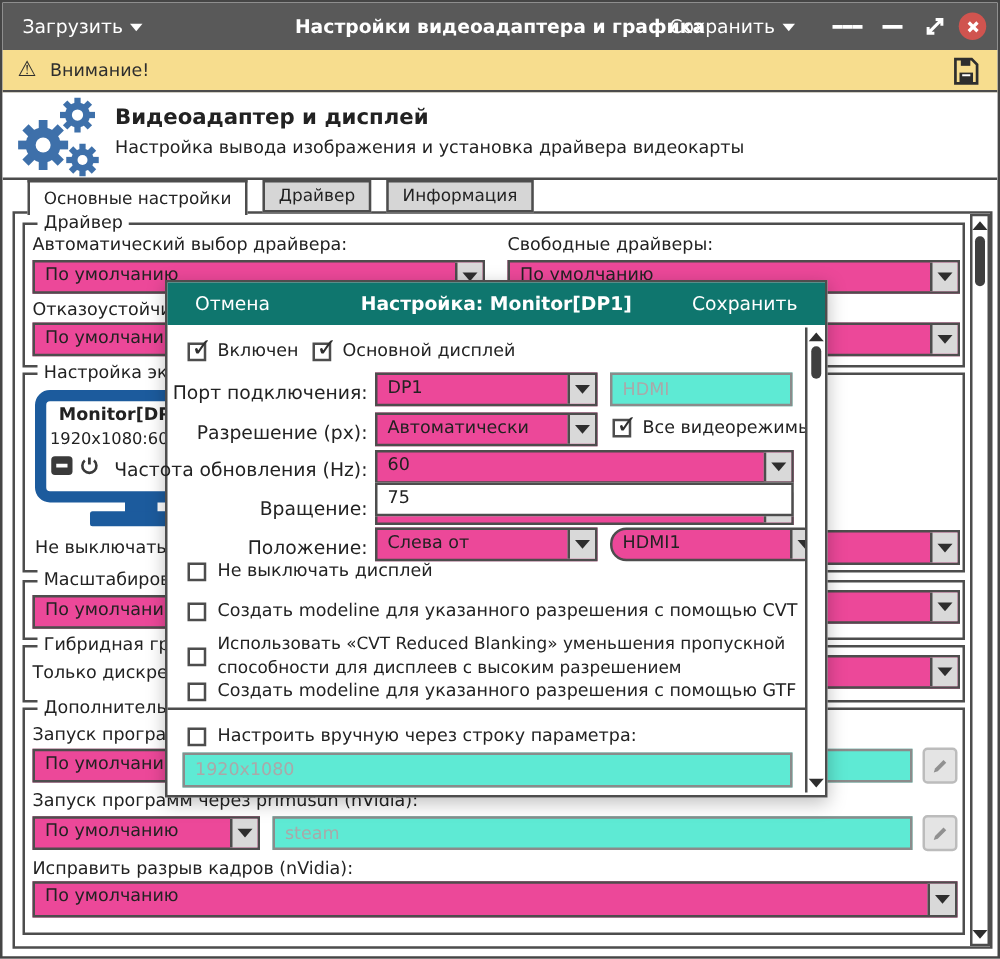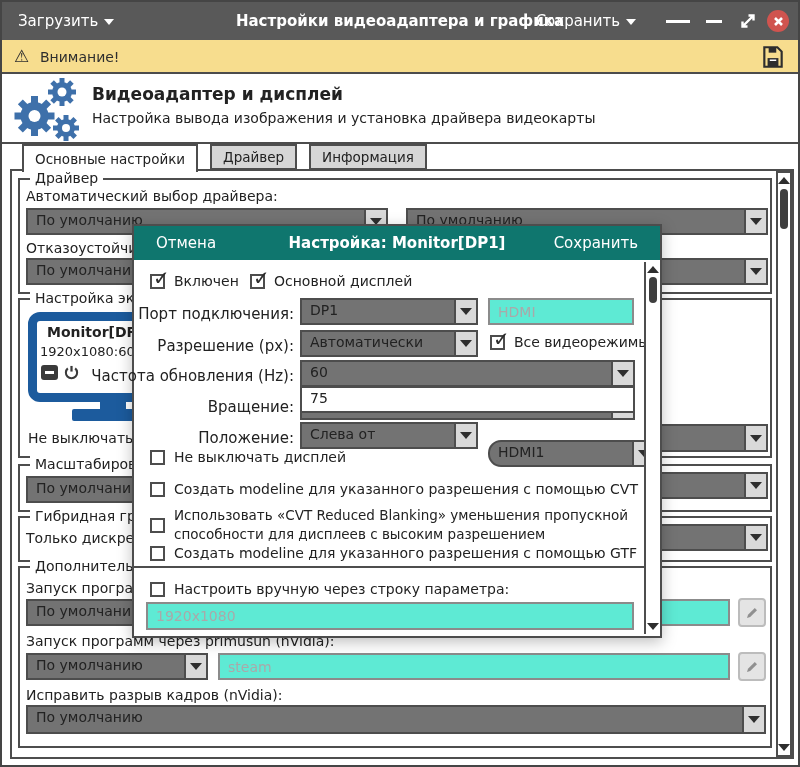--- a/index.html
+++ b/index.html
@@ -23,21 +23,21 @@
   .appsub{position:absolute;left:90px;top:36px;font-size:14px;color:#222;}
   
   .tabs{position:absolute;left:22px;top:142px;display:flex;z-index:2;gap:14px;}
   .tab{height:26px;padding:0 11px;font-size:13.5px;color:#222;background:#d6d6d6;border:2px solid #4d4d4d;display:flex;align-items:center;margin-left:-2px;}
   .tab.active{background:#fff;height:28px;border-bottom:none;z-index:3;}
   
   .panel{position:absolute;left:8px;top:167px;width:784px;height:590px;border:2px solid #4d4d4d;background:#fff;}
   .fieldset{position:absolute;border:2px solid #4d4d4d;background:#fff;}
   .legend{position:absolute;top:-10px;left:10px;background:#fff;padding:0 5px;font-size:14px;color:#222;white-space:nowrap;}
   .lbl{position:absolute;font-size:14px;color:#222;white-space:nowrap;}
-  .dd{position:absolute;border:2px solid #4d4d4d;background:#737373;display:flex;align-items:stretch;}
+  .dd{position:absolute;border:2px solid #4d4d4d;background:#ec4899;display:flex;align-items:stretch;}
   .dd .val{flex:1;padding:2px 8px 0 8px;font-size:14px;color:#222;white-space:nowrap;overflow:hidden;}
   .dd .arr{width:22px;background:#d9d9d9;border-left:2px solid #4d4d4d;display:flex;align-items:center;justify-content:center;}
   .tri-dn{width:0;height:0;border-left:6px solid transparent;border-right:6px solid transparent;border-top:7px solid #2e2e2e;}
   .tri-up{width:0;height:0;border-left:6px solid transparent;border-right:6px solid transparent;border-bottom:7px solid #2e2e2e;}
   .txt{position:absolute;border:2px solid #8b8b8b;font-size:14px;padding:0 8px;color:#222;background:#5eead4;outline:none;}
   .txt::placeholder{color:#a9a9a9;}
   .cb{position:absolute;width:15px;height:15px;border:2px solid #4d4d4d;background:#fff;}
   .cb.checked::after{content:"\2713";position:absolute;left:1px;top:-10px;font-size:20px;font-weight:bold;color:#2e2e2e;}
   .editbtn{position:absolute;width:28px;height:29px;background:#e4e4e4;border:2px solid #bcbcbc;border-radius:4px;display:flex;align-items:center;justify-content:center;}
   .sb{position:absolute;background:#fff;border:2px solid #4d4d4d;}
@@ -153,20 +153,21 @@
   <div class="fieldset" style="left:16px;top:176px;width:754px;height:116px;">
     <span class="legend">Драйвер</span>
   </div>
   <div class="lbl" style="left:24px;top:186px;">Автоматический выбор драйвера:</div>
   <div class="dd" style="left:24px;top:206px;width:362px;height:27px;">
     <span class="val">По умолчанию</span>
       <span class="arr">
         <i class="tri-dn"></i>
       </span>
   </div>
+  <div class="lbl" style="left:404px;top:186px;">Свободные драйверы:</div>
   <div class="dd" style="left:404px;top:206px;width:362px;height:27px;">
     <span class="val">По умолчанию</span>
       <span class="arr">
         <i class="tri-dn"></i>
       </span>
   </div>
   <div class="lbl" style="left:24px;top:238px;">Отказоустойчивый</div>
   <div class="dd" style="left:24px;top:256px;width:362px;height:27px;">
     <span class="val">По умолчанию</span>
       <span class="arr">
@@ -336,21 +337,21 @@
     </div>
     <div class="opt" style="left:166px;top:160px;width:335px;height:27px;">75</div>
 
     <span class="mlbl" style="top:203px;">Положение:</span>
     <div class="dd" style="left:166px;top:196px;width:178px;height:27px;">
       <span class="val">Слева от</span>
         <span class="arr">
           <i class="tri-dn"></i>
         </span>
     </div>
-    <div class="dd" style="left:354px;top:214px;width:168px;height:27px;border-radius:13px;">
+    <div class="dd" style="left:354px;top:196px;width:168px;height:27px;border-radius:13px;">
       <span class="val">HDMI1</span>
         <span class="arr">
           <i class="tri-dn"></i>
         </span>
     </div>
 
     <span class="cb" style="left:16px;top:224px;"></span>
     <span class="cblbl" style="left:40px;top:223px;">Не выключать дисплей</span>
 
     <span class="cb" style="left:16px;top:256px;"></span>

